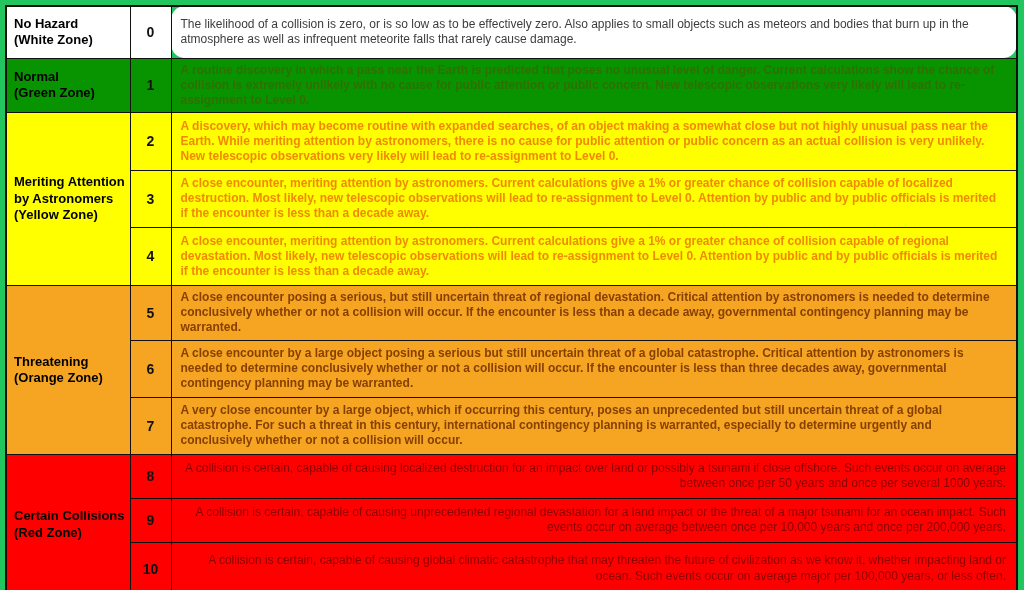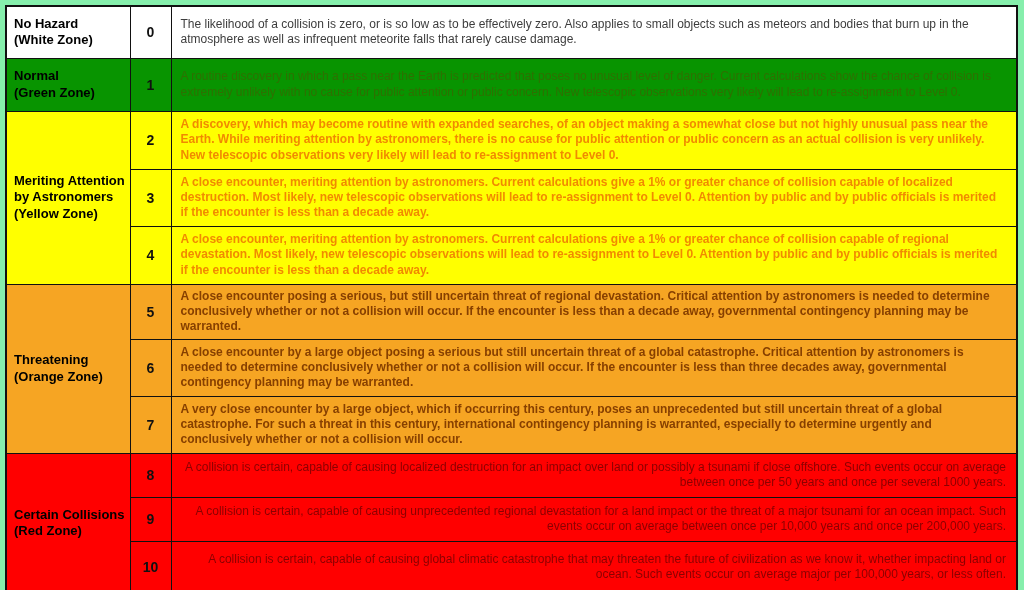--- a/index.html
+++ b/index.html
@@ -6,21 +6,21 @@
     margin: 0;
     padding: 0;
     background: #ffffff;
     font-family: "Liberation Sans", sans-serif;
   }
   .page {
     width: 1024px;
     height: 590px;
     box-sizing: border-box;
     padding: 5px;
-    background: #86efac;
+    background: #22c55e;
   }
   table.torino {
     border-collapse: collapse;
     width: 1013px;
     table-layout: fixed;
   }
   table.torino td {
     border: 1px solid #111111;
     box-sizing: border-box;
   }
@@ -52,22 +52,22 @@
     vertical-align: middle;
     padding: 4px 10px 4px 9px;
   }
   
   .bg-white  { background: #ffffff; }
   .bg-green  { background: #089400; }
   .bg-yellow { background: #ffff00; }
   .bg-orange { background: #f6a523; }
   .bg-red    { background: #ff0000; }
   
-  .txt-white  { color: #3d3d3d; }
-  .txt-green  { color: #2e7000; }
+  .txt-white  { color: #3d3d3d; border-radius: 14px; }
+  .txt-green  { color: #2e7000; font-weight: bold; }
   .txt-yellow { color: #f18a00; font-weight: bold; }
   .txt-orange { color: #874000; font-weight: bold; }
   .txt-red    { color: #8b0000; text-align: right; }
   
   .lvl-green { color: #3d4d00; }
   .lvl-red   { color: #3b0000; }
   
   tr.r0  { height: 52px; }
   tr.r1  { height: 53px; }
   tr.r2  { height: 58px; }

